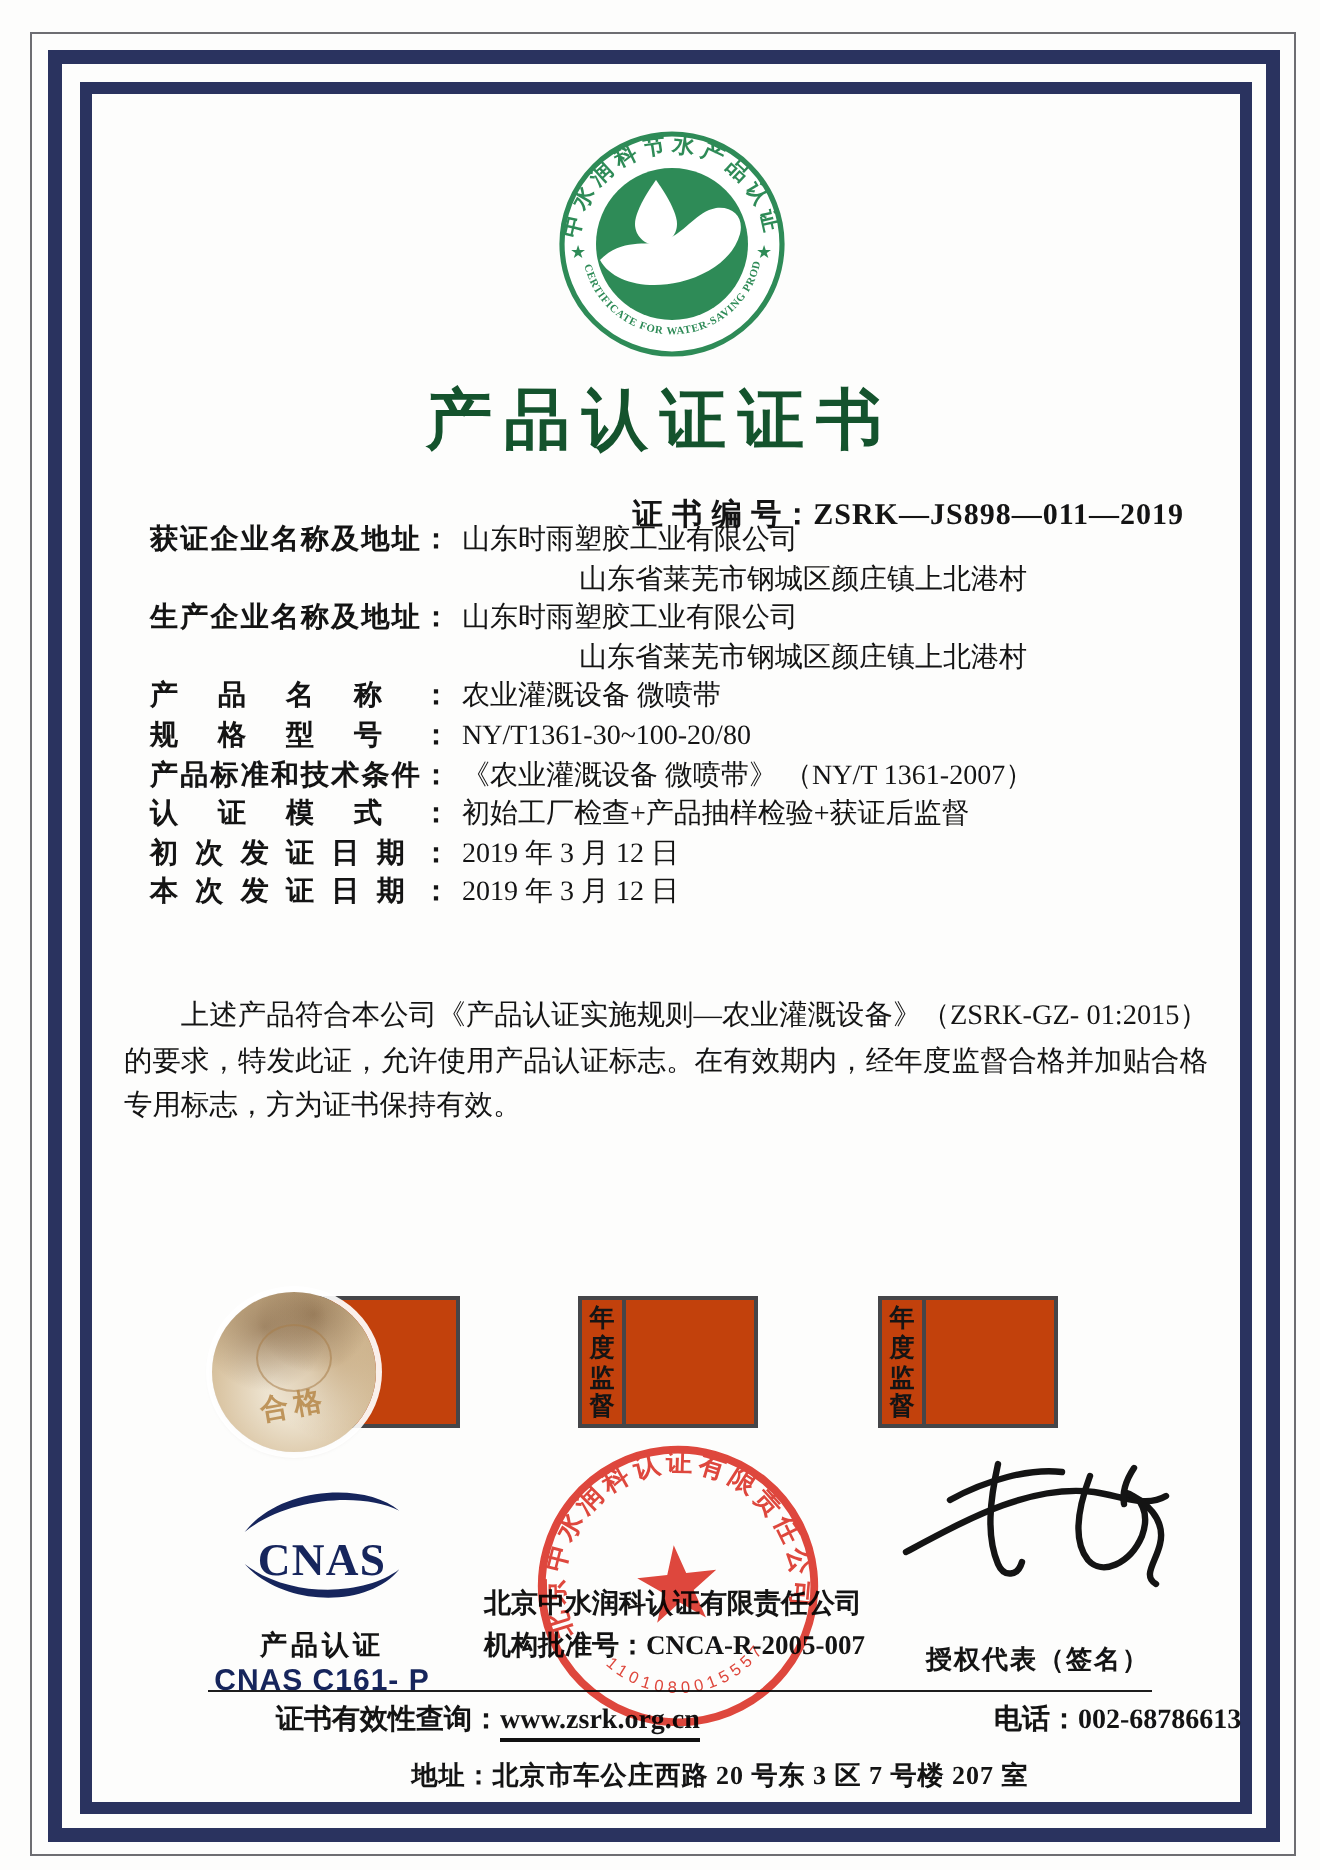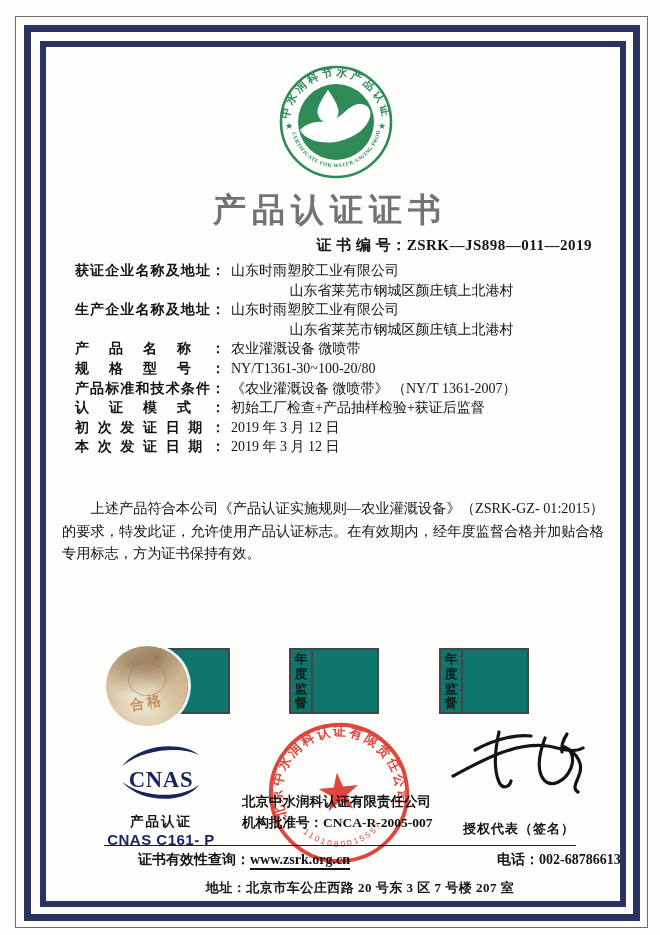--- a/index.html
+++ b/index.html
@@ -10,41 +10,41 @@
   
   .frame { position:absolute; pointer-events:none; }
   .frame-thin   { top:16px; left:15px; right:12px; bottom:7px;  border:1.5px solid #6d6d72; }
   .frame-navy-a { top:25px; left:24px; right:20px; bottom:14px; border:7px solid #2a335f; }
   .frame-navy-b { top:41px; left:40px; right:34px; bottom:28px; border:6px solid #2a335f; }
 
   
   .logo { position:absolute; left:278px; top:64px; }
 
   .title { position:absolute; top:188px; left:0; width:660px; text-align:center;
-           font-size:33px; font-weight:bold; letter-spacing:6px; color:#737373; }
-
-  .cert-no { position:absolute; top:236px; right:68px; font-size:15px; font-weight:bold;
+           font-size:33px; font-weight:bold; letter-spacing:6px; color:#14532d; }
+
+  .cert-no { position:absolute; top:248px; right:68px; font-size:15px; font-weight:bold;
              letter-spacing:.5px; white-space:nowrap; }
   .cert-no .num { font-weight:bold; }
 
   
   .fields { position:absolute; left:75px; top:261px; width:545px; font-size:14px; }
   .f-row  { line-height:19.6px; }
   .f-label { display:inline-block; width:150px; font-weight:bold;
              text-align:justify; text-align-last:justify; vertical-align:top; }
   .f-value { display:inline-block; margin-left:6px; vertical-align:top; white-space:nowrap; }
   .f-cont  { margin-left:108px; line-height:19.6px;text-align:center; }
 
   .statement { position:absolute; left:62px; top:497px; width:542px; font-size:14.2px;
                line-height:22.6px; text-indent:2em; text-align:justify; }
 
   
   .boxes { position:absolute; left:0; top:648px; width:660px; height:90px; }
   .box { position:absolute; top:0; width:90px; height:66px; border:2px solid #454548;
-         display:flex; background:#0f766e; }
+         display:flex; background:#c2410c; }
   .box-label { width:22px; border-right:2px solid #454548; font-size:12.5px; font-weight:bold;
                line-height:14.8px; text-align:center; padding-top:2px; word-break:break-all; }
   .box-area { position:relative; flex:1; }
   .sticker { position:absolute; left:-58px; top:-4px; width:82px; height:80px; border-radius:50%;
      background:
        radial-gradient(circle at 32% 22%, rgba(118,86,52,.55), rgba(118,86,52,0) 38%),
        radial-gradient(circle at 62% 14%, rgba(104,72,40,.5), rgba(104,72,40,0) 34%),
        radial-gradient(circle at 78% 42%, rgba(196,166,124,.65), rgba(196,166,124,0) 52%),
        radial-gradient(circle at 50% 62%, #efe6d4 18%, #dcc8a8 55%, #cdb48d 82%, #e0cfb2 100%);
      box-shadow:0 0 0 3px rgba(255,255,255,.92), 0 1px 3px rgba(60,40,20,.25); z-index:3; }

